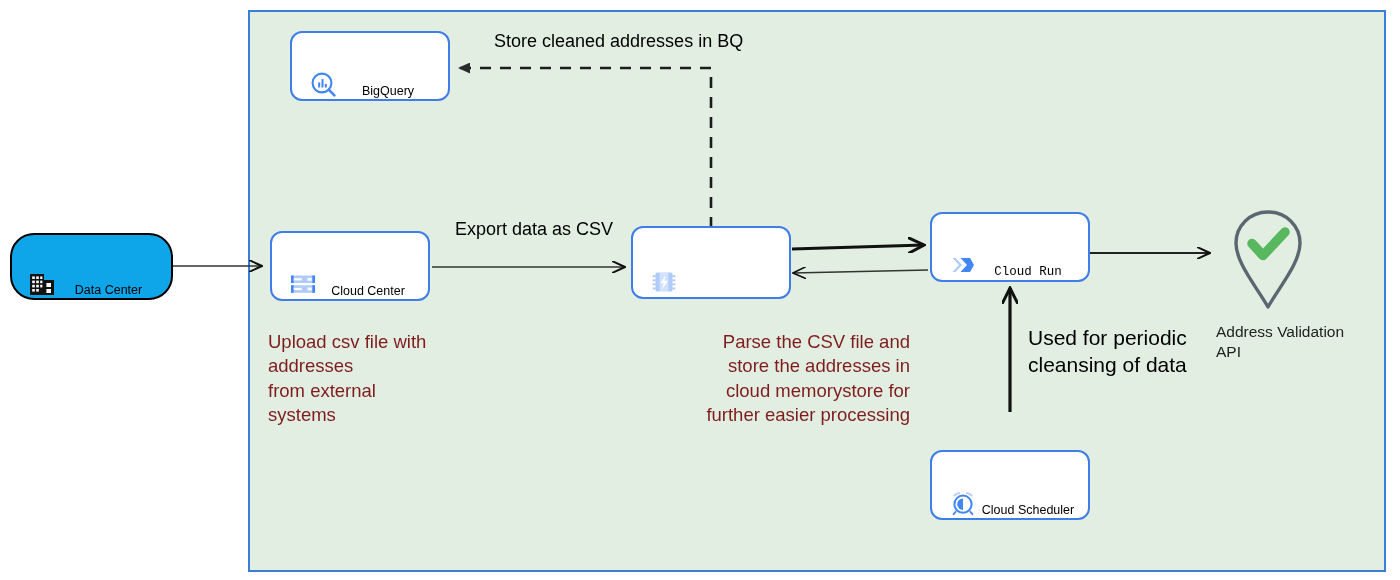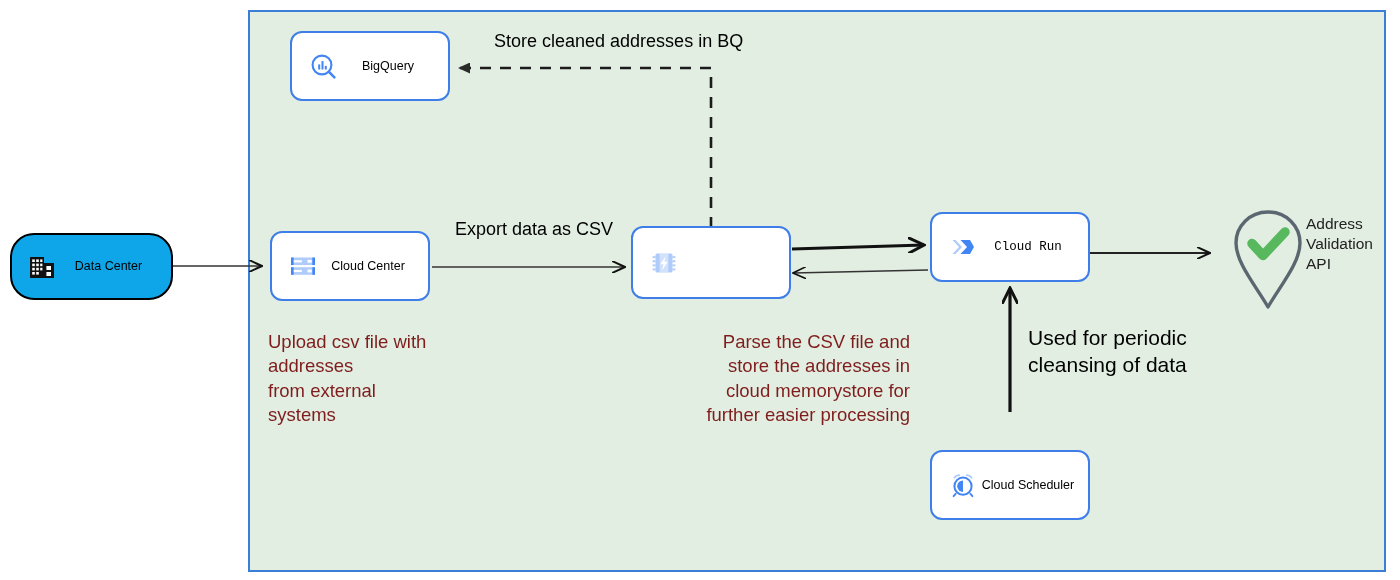--- a/index.html
+++ b/index.html
@@ -29,21 +29,21 @@
   .zone {
     position: absolute;
     box-sizing: border-box;
     background: #e2eee2;
     border: 2px solid #3a7fd5;
   }
   .node {
     position: absolute;
     box-sizing: border-box;
     display: flex;
-    align-items: center;
+    align-items: flex-end;
     background: #ffffff;
     border: 2px solid #3f7ee8;
     border-radius: 12px;
   }
   .node.gcp .icon {
     flex: 0 0 auto;
     margin-left: 16px;
     width: 30px;
     height: 30px;
     display: flex;
@@ -87,21 +87,21 @@
   .note {
     position: absolute;
     font-size: 18.5px;
     color: #7f1d1d;
     line-height: 1.32;
     white-space: pre-line;
   }
   .pin-wrap {
     position: absolute;
     display: flex;
-    flex-direction: row;
+    flex-direction: column;
     align-items: flex-start;
   }
   .pin-icon {
     margin-left: 14px;
   }
   .pin-label {
     margin-top: 6px;
     font-size: 15.5px;
     color: #222222;
     line-height: 1.3;

